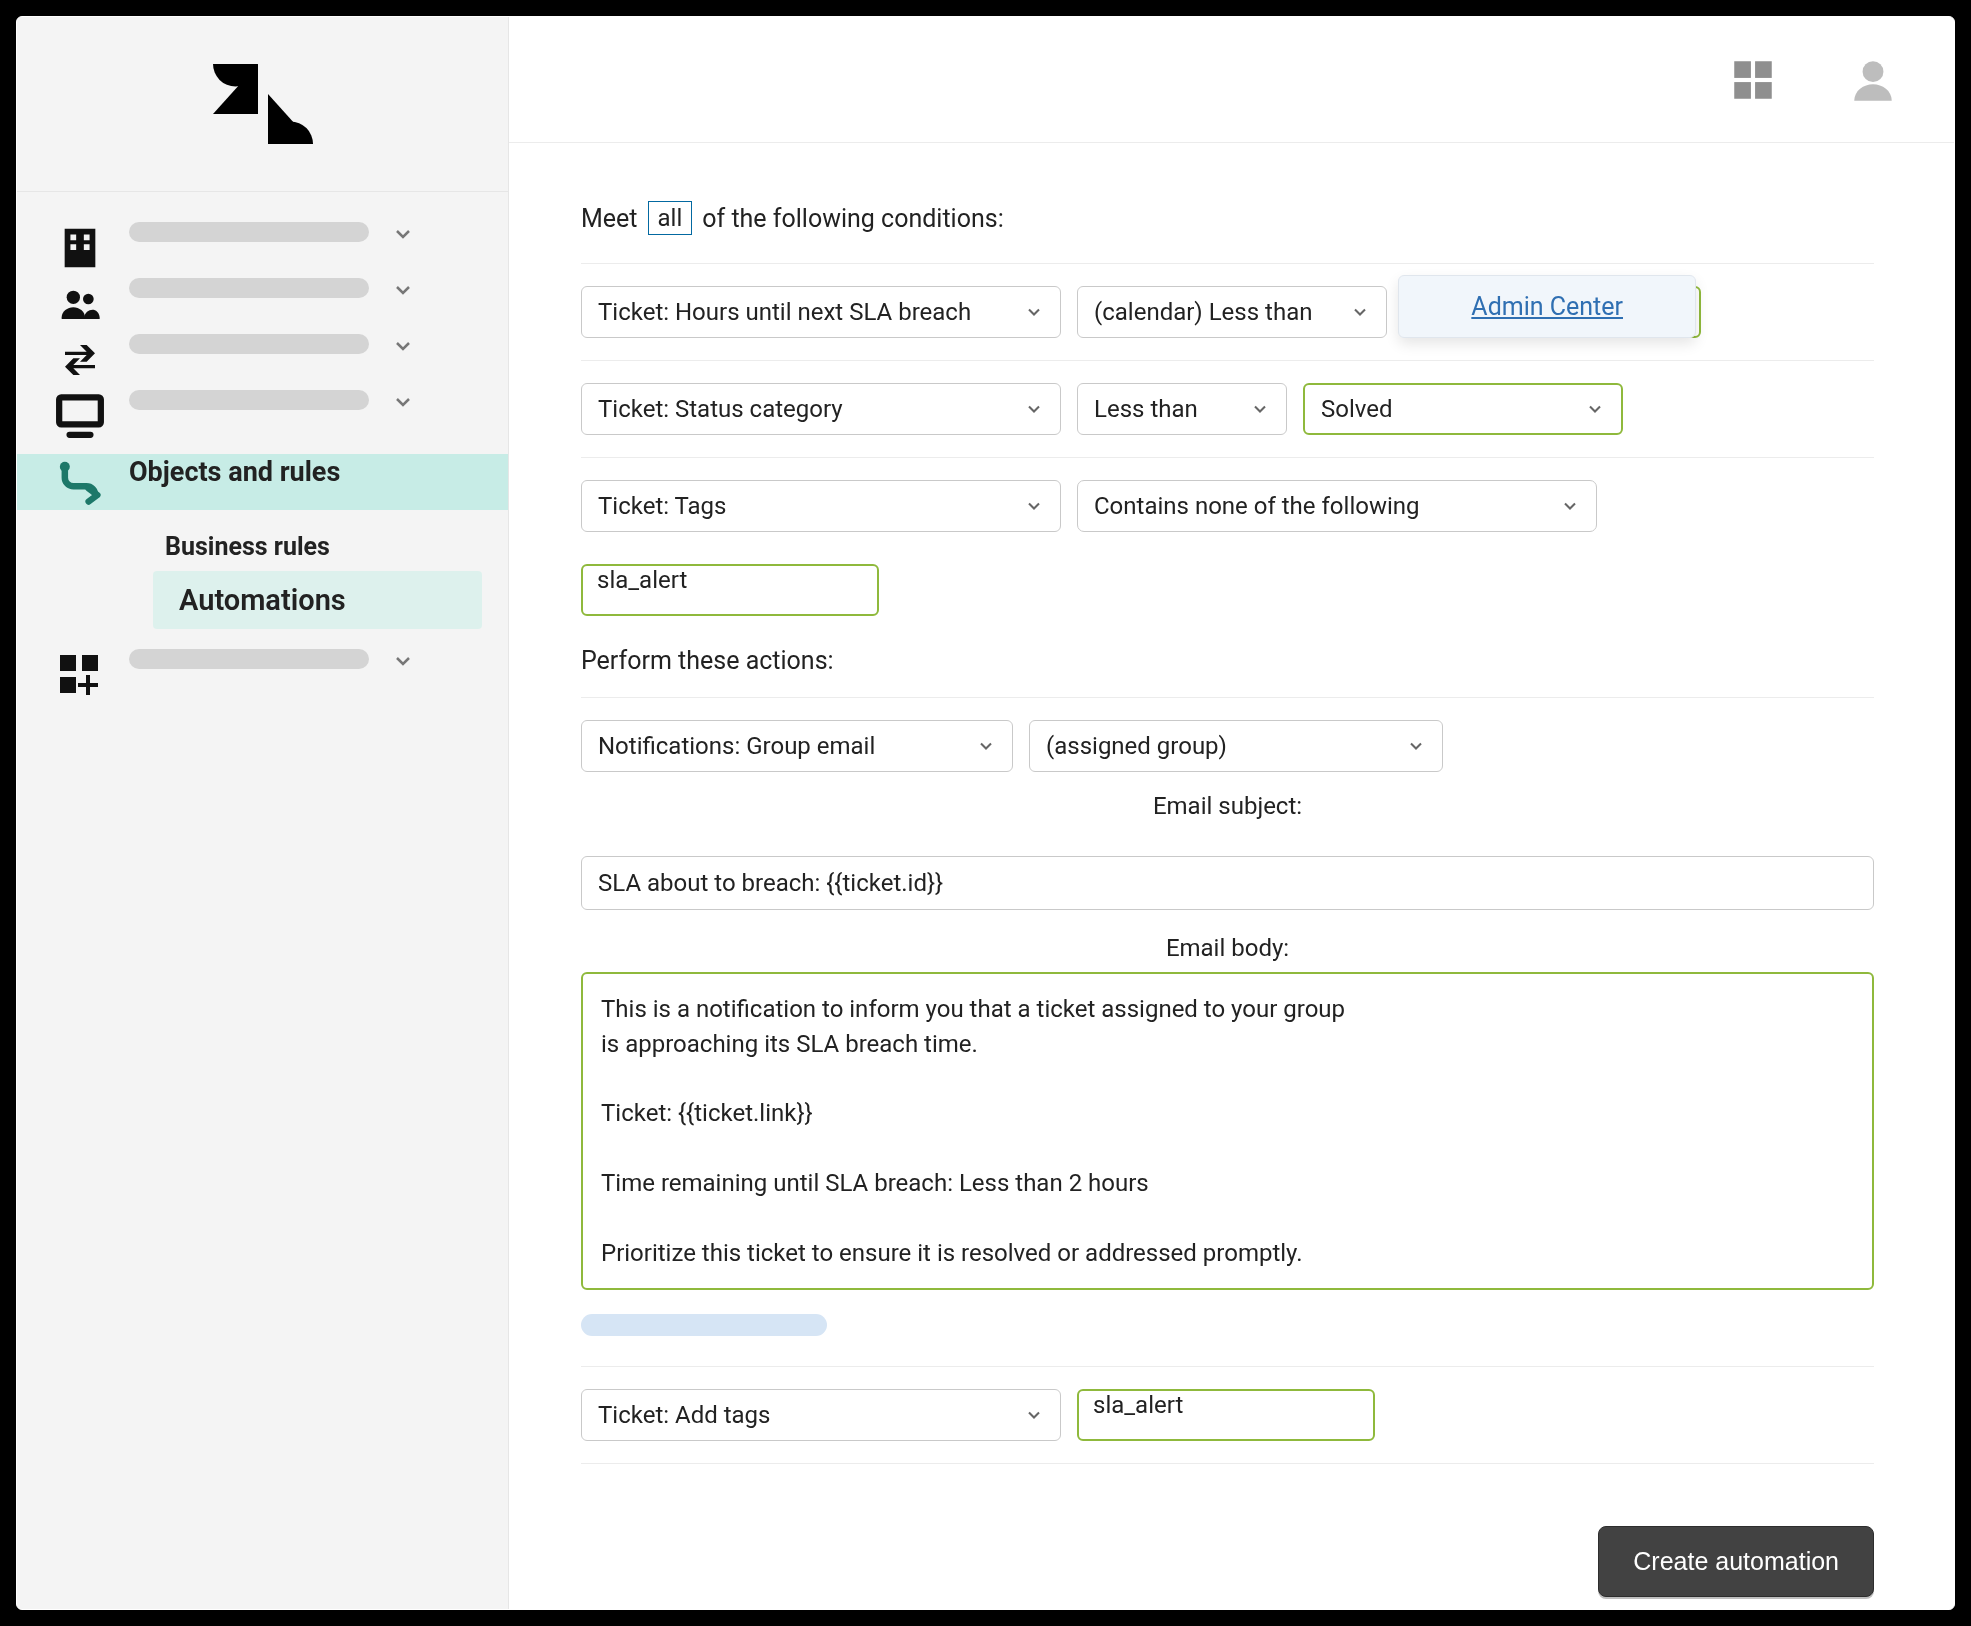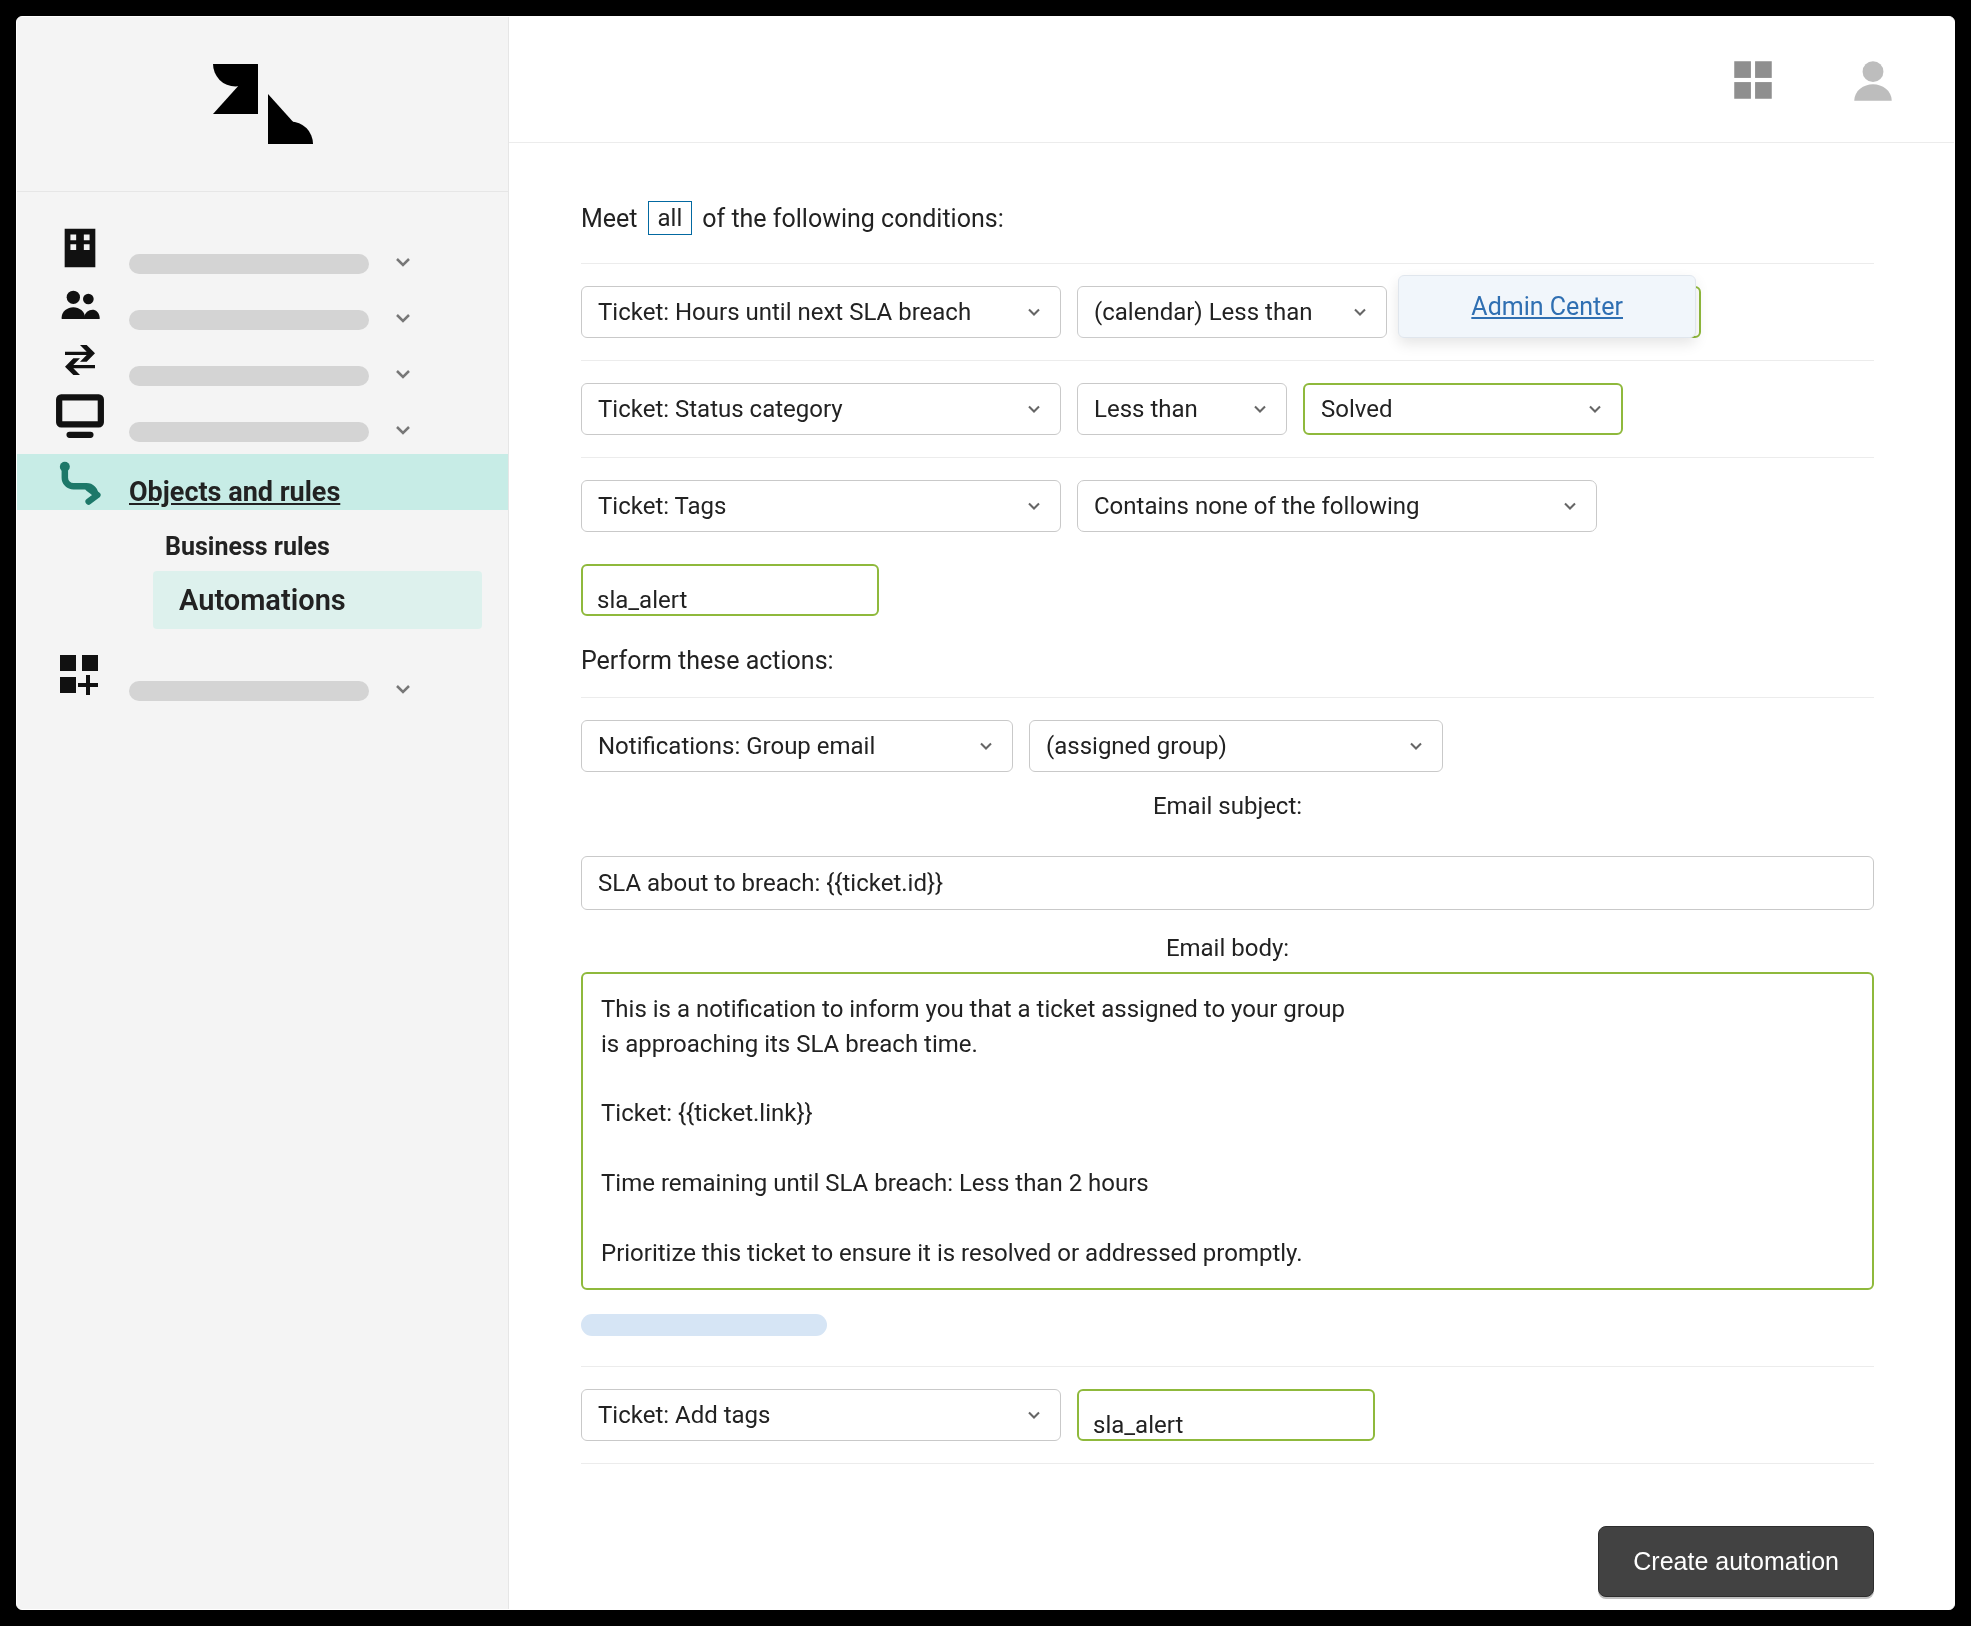--- a/index.html
+++ b/index.html
@@ -48,24 +48,23 @@
     display:flex;flex-direction:column;
   }
   .logo-row{
     height:175px;
     display:flex;align-items:center;justify-content:center;
     border-bottom:1px solid #e6e6e6;
   }
   .logo{width:100px;height:80px;}
   .nav{padding-top:28px;}
   .nav-item{
-    display:flex;align-items:flex-end;gap:22px;
+    display:flex;align-items:flex-start;gap:22px;
     padding:2px 36px;
     position:relative;
-    text-decoration:underline;
   }
   .nav-icon{width:54px;height:52px;flex:none;display:flex;align-items:center;justify-content:center;}
   .nav-label-placeholder{
     flex:1;height:20px;border-radius:10px;background:#d4d4d4;
     max-width:240px;
   }
   .nav-chevron{width:24px;height:24px;flex:none;}
   .nav-item.active{background:var(--teal);}
   .nav-active-label{font-size:27px;font-weight:700;color:var(--text);}
   .nav-sub{padding-left:30px;padding-top:12px;padding-bottom:6px;}
@@ -116,21 +115,21 @@
     display:flex;align-items:center;justify-content:space-between;
     border:1px solid var(--border-dark);border-radius:6px;
     background:#fff;
     padding:0 16px;height:52px;font-size:24px;
     cursor:pointer;
   }
   .sel .chev{width:20px;height:20px;color:#666;flex:none;margin-left:18px;}
   .txt{
     border:2px solid var(--green);border-radius:6px;
     background:#fff;height:52px;padding:0 14px;font-size:24px;
-    display:flex;align-items:flex-end;
+    display:flex;align-items:flex-start;
   }
   .w480{width:480px;} .w320{width:310px;} .w300{width:298px;}
   .w210{width:210px;} .w320b{width:320px;} .w520{width:520px;border-radius:7px;}
   .w430{width:432px;} .w414{width:414px;}
   .section-heading{font-size:25px;margin:36px 0 6px;}
   .label-sm{font-size:24px;margin:16px 0 10px;text-align:center;}
   .text-input-full{
     width:100%;border:1px solid var(--border-dark);border-radius:6px;
     height:54px;padding:0 16px;font-size:24px;background:#fff;margin-top:36px;
   }

